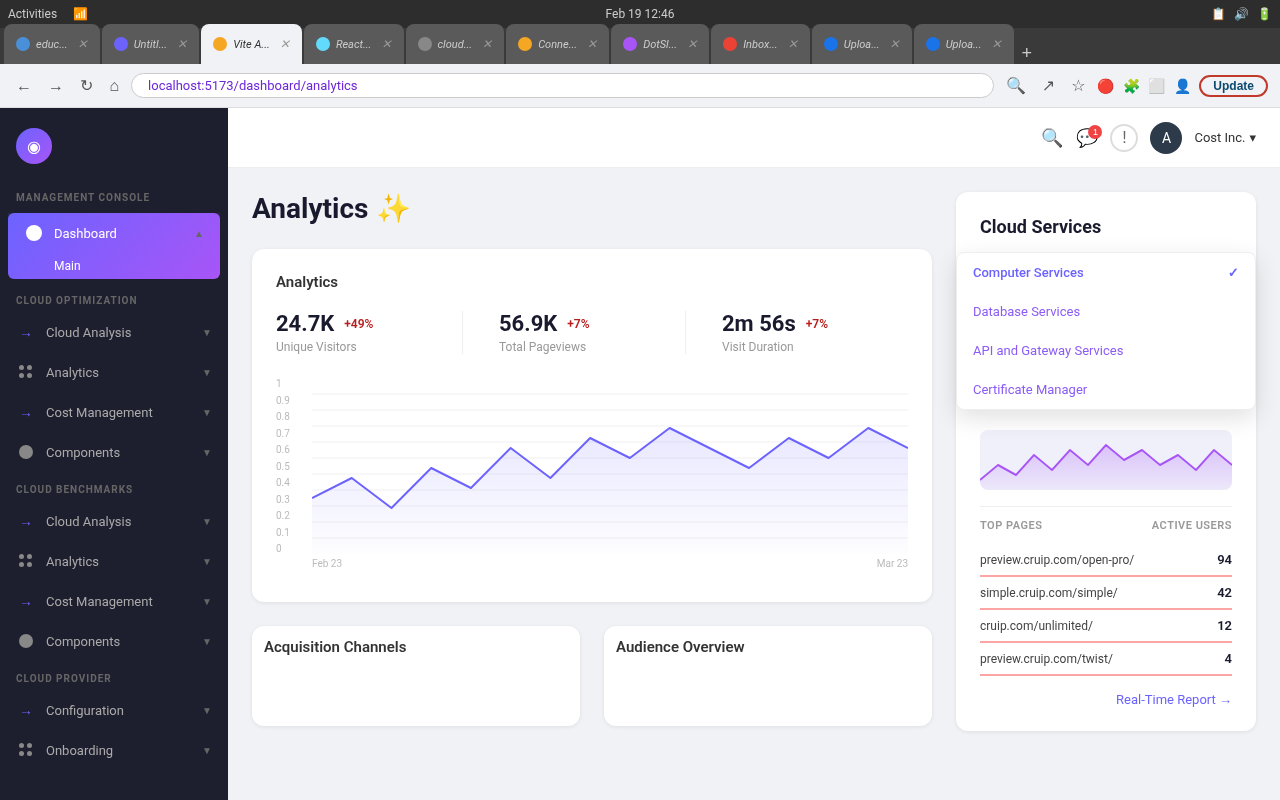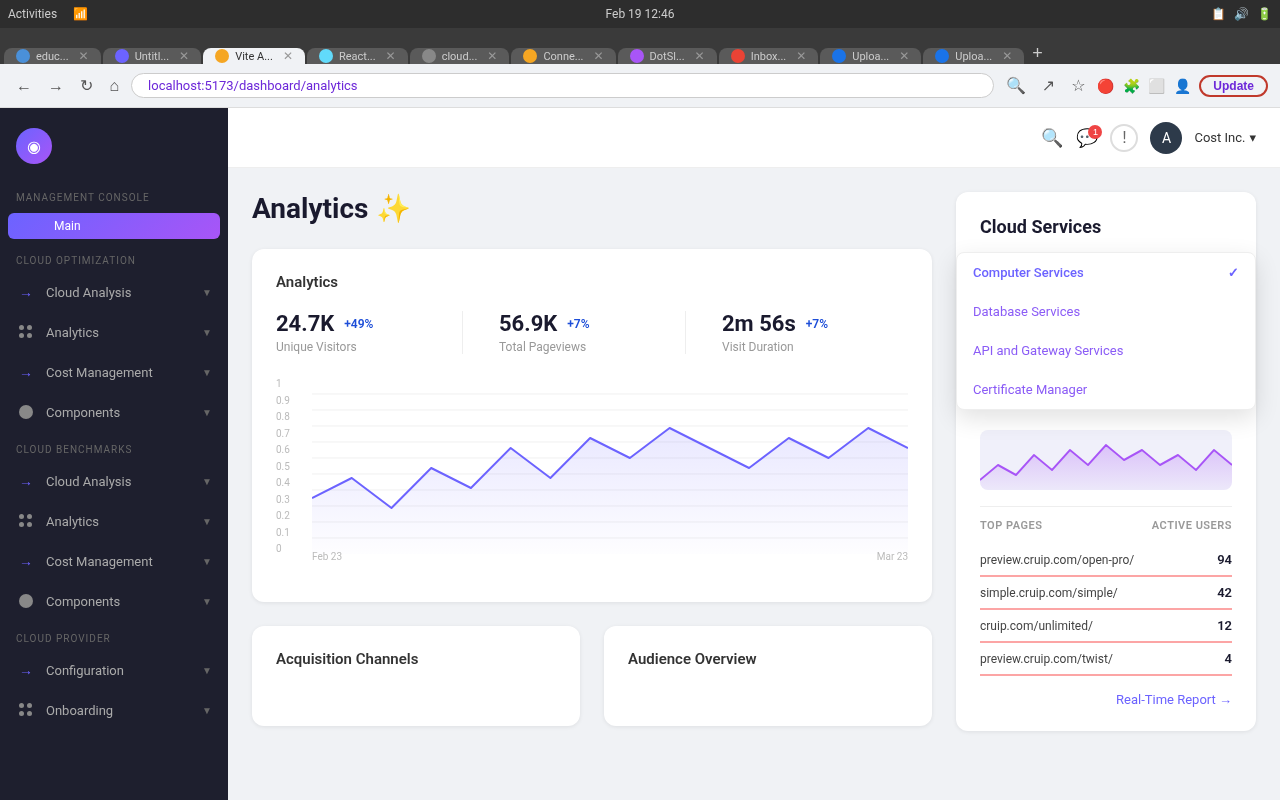--- a/index.html
+++ b/index.html
@@ -31,23 +31,24 @@
     .tab {
       display: flex;
       align-items: center;
       gap: 6px;
       padding: 6px 12px;
       background: #5a5a5a;
       border-radius: 8px 8px 0 0;
       font-size: 12px;
       color: #ccc;
       max-width: 140px;
-      height: 16px;
+      height: 40px;
       cursor: pointer;
       position: relative;
+      font-style: italic;
     }
     .tab.active {
       background: #f0f2f5;
       color: #333;
     }
     .tab .tab-icon { width: 14px; height: 14px; border-radius: 50%; flex-shrink: 0; }
     .tab .tab-label { white-space: nowrap; overflow: hidden; text-overflow: ellipsis; font-size: 11px; }
     .tab .tab-close { margin-left: 4px; color: #999; font-size: 12px; }
     .tab-new { background: none; border: none; color: #ccc; font-size: 18px; cursor: pointer; padding: 0 6px; }
 
@@ -70,21 +71,21 @@
       padding: 4px 16px;
       font-size: 13px;
       color: #6d28d9;
       display: flex;
       align-items: center;
     }
     .address-right { display: flex; align-items: center; gap: 8px; }
     .update-btn {
       background: none;
       border: 2px solid #c0392b;
-      color: #6d28d9;
+      color: #0c4a6e;
       border-radius: 12px;
       padding: 2px 12px;
       font-size: 12px;
       cursor: pointer;
       font-weight: 600;
     }
 
     
     .app-container {
       display: flex;
@@ -112,21 +113,21 @@
       border-radius: 50%;
       background: linear-gradient(135deg, #6c63ff, #a855f7);
       display: flex;
       align-items: center;
       justify-content: center;
       color: white;
       font-size: 16px;
     }
     .sidebar-section-label {
       font-size: 10px;
-      font-weight: 400;
+      font-weight: 700;
       letter-spacing: 1px;
       color: #666;
       padding: 12px 16px 6px;
       text-transform: uppercase;
     }
     .sidebar-item {
       display: flex;
       align-items: center;
       padding: 10px 16px;
       cursor: pointer;
@@ -328,21 +329,21 @@
       display: flex;
       align-items: center;
       gap: 6px;
     }
     .metric-change {
       font-size: 12px;
       font-weight: 600;
       padding: 1px 4px;
       border-radius: 4px;
     }
-    .metric-change.positive { color: #1d4ed8; }
+    .metric-change.positive { color: #b91c1c; }
     .metric-change.negative { color: #f59e0b; }
     .metric-label {
       font-size: 12px;
       color: #999;
       margin-top: 4px;
     }
 
     
     .chart-area {
       position: relative;
@@ -363,38 +364,38 @@
     .chart-canvas {
       position: absolute;
       left: 36px;
       right: 0;
       top: 0;
       bottom: 24px;
       background: white;
     }
     .chart-x-labels {
       position: absolute;
-      bottom: 16px;
+      bottom: 9px;
       left: 36px;
       right: 0;
       display: flex;
       justify-content: space-between;
       color: #bbb;
       font-size: 10px;
     }
 
     
     .bottom-cards {
       display: flex;
       gap: 24px;
     }
     .bottom-card {
       background: white;
       border-radius: 12px;
-      padding: 24px;
+      padding: 12px;
       flex: 1;
       box-shadow: 0 1px 4px rgba(0,0,0,0.08);
       min-height: 100px;
     }
     .bottom-card-title {
       font-size: 15px;
       font-weight: 600;
       color: #333;
     }
 
@@ -600,20 +601,27 @@
 
   <div class="sidebar">
     <div class="sidebar-logo">
       <div class="logo-circle">
         <span>◉</span>
       </div>
     </div>
 
     <div class="sidebar-section-label">MANAGEMENT CONSOLE</div>
     <div class="dashboard-active-bg">
+      <div class="sidebar-item active">
+        <div class="item-icon">
+          <div class="icon-circle" style="background:#fff;width:16px;height:16px;"></div>
+        </div>
+        <span>Dashboard</span>
+        <span class="item-chevron">▲</span>
+      </div>
       <div class="sidebar-subitem active">Main</div>
     </div>
 
     <div class="sidebar-section-label">CLOUD OPTIMIZATION</div>
 
     <div class="sidebar-item">
       <div class="item-icon">
         <span class="icon-arrow">→</span>
       </div>
       <span>Cloud Analysis</span>

